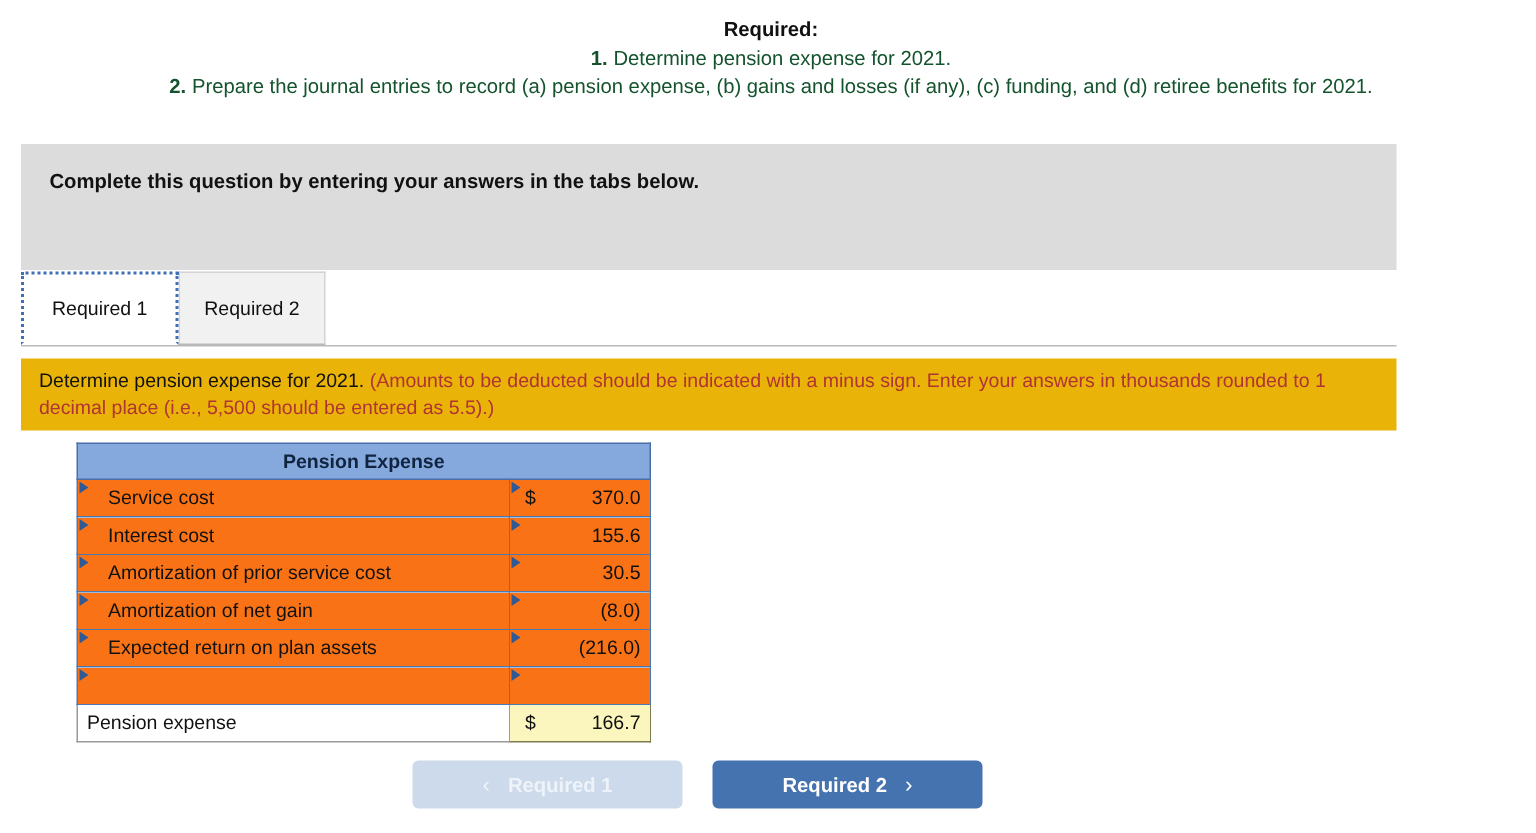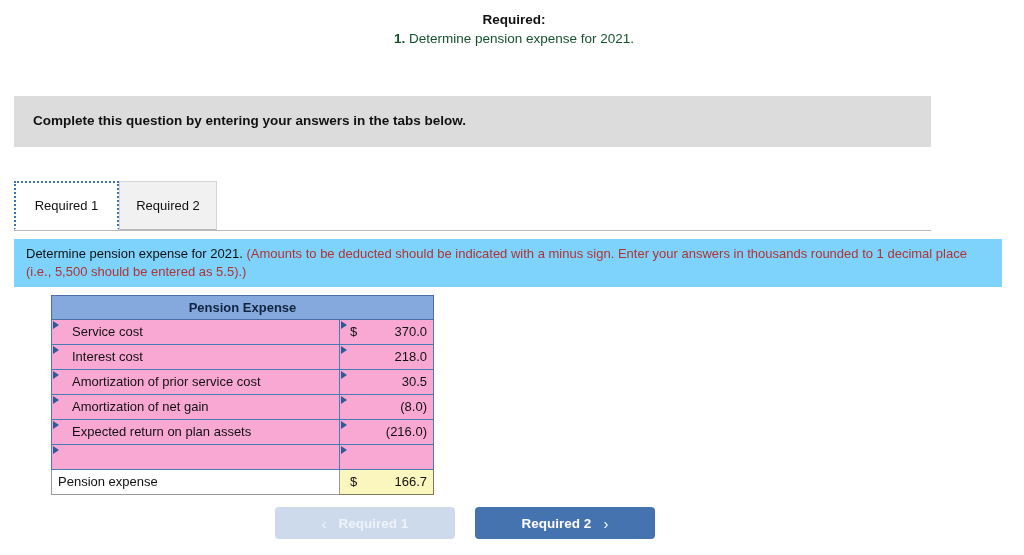--- a/index.html
+++ b/index.html
@@ -40,21 +40,21 @@
     line-height: 19px;
     color: #111111;
   }
 
   
   .banner {
     position: absolute;
     left: 14px;
     top: 96px;
     width: 917px;
-    height: 51px;
+    height: 84px;
     background: #dcdcdc;
   }
   .banner-text {
     position: absolute;
     left: 19px;
     top: 17px;
     font-size: 13.5px;
     font-weight: bold;
     color: #111111;
   }
@@ -102,23 +102,23 @@
     border: 1px solid #d4d4d4;
     border-bottom: 1px solid #b9b9b9;
     z-index: 2;
   }
 
   
   .instruction {
     position: absolute;
     left: 14px;
     top: 239px;
-    width: 988px;
+    width: 917px;
     height: 48px;
-    background: #7dd3fc;
+    background: #eab308;
     box-sizing: border-box;
     padding: 6px 14px 0 12px;
   }
   .instruction p {
     margin: 0;
     font-size: 13px;
     line-height: 18px;
     color: #111111;
   }
   .instruction .note {
@@ -148,21 +148,21 @@
     font-size: 13px;
     font-weight: bold;
     color: #10233f;
     text-align: center;
     padding: 0;
   }
 
   .cell {
     height: 24px;
     padding: 0;
-    background: #f9a8d4;
+    background: #f97316;
     border: 1px solid #4a7ab5;
     position: relative;
     font-size: 13px;
     color: #111111;
     vertical-align: middle;
   }
   .cell .inner {
     display: block;
     height: 24px;
     line-height: 24px;
@@ -266,20 +266,24 @@
 </style>
 </head>
 <body>
 
 <div class="prompt">
   <div class="prompt-heading">Required:</div>
   <div class="prompt-line">
     <span class="num">1.</span>
     <span>Determine pension expense for 2021.</span>
   </div>
+  <div class="prompt-line">
+    <span class="num">2.</span>
+    <span>Prepare the journal entries to record (a) pension expense, (b) gains and losses (if any), (c) funding, and (d) retiree benefits for 2021.</span>
+  </div>
 </div>
 
 <div class="banner">
   <div class="banner-text">Complete this question by entering your answers in the tabs below.</div>
 </div>
 
 <div class="tabstrip">
   <div class="tabstrip-baseline"></div>
   <div class="tab active">
     <span>Required 1</span>
@@ -323,21 +327,21 @@
       </tr>
       <tr>
         <td class="cell">
           <span class="marker"></span>
           <span class="inner">Interest cost</span>
         </td>
         <td class="cell num dollar">
           <span class="marker"></span>
           <span class="inner">
             <span class="sym"></span>
-            <span class="amt">218.0</span>
+            <span class="amt">155.6</span>
           </span>
         </td>
       </tr>
       <tr>
         <td class="cell">
           <span class="marker"></span>
           <span class="inner">Amortization of prior service cost</span>
         </td>
         <td class="cell num dollar">
           <span class="marker"></span>

